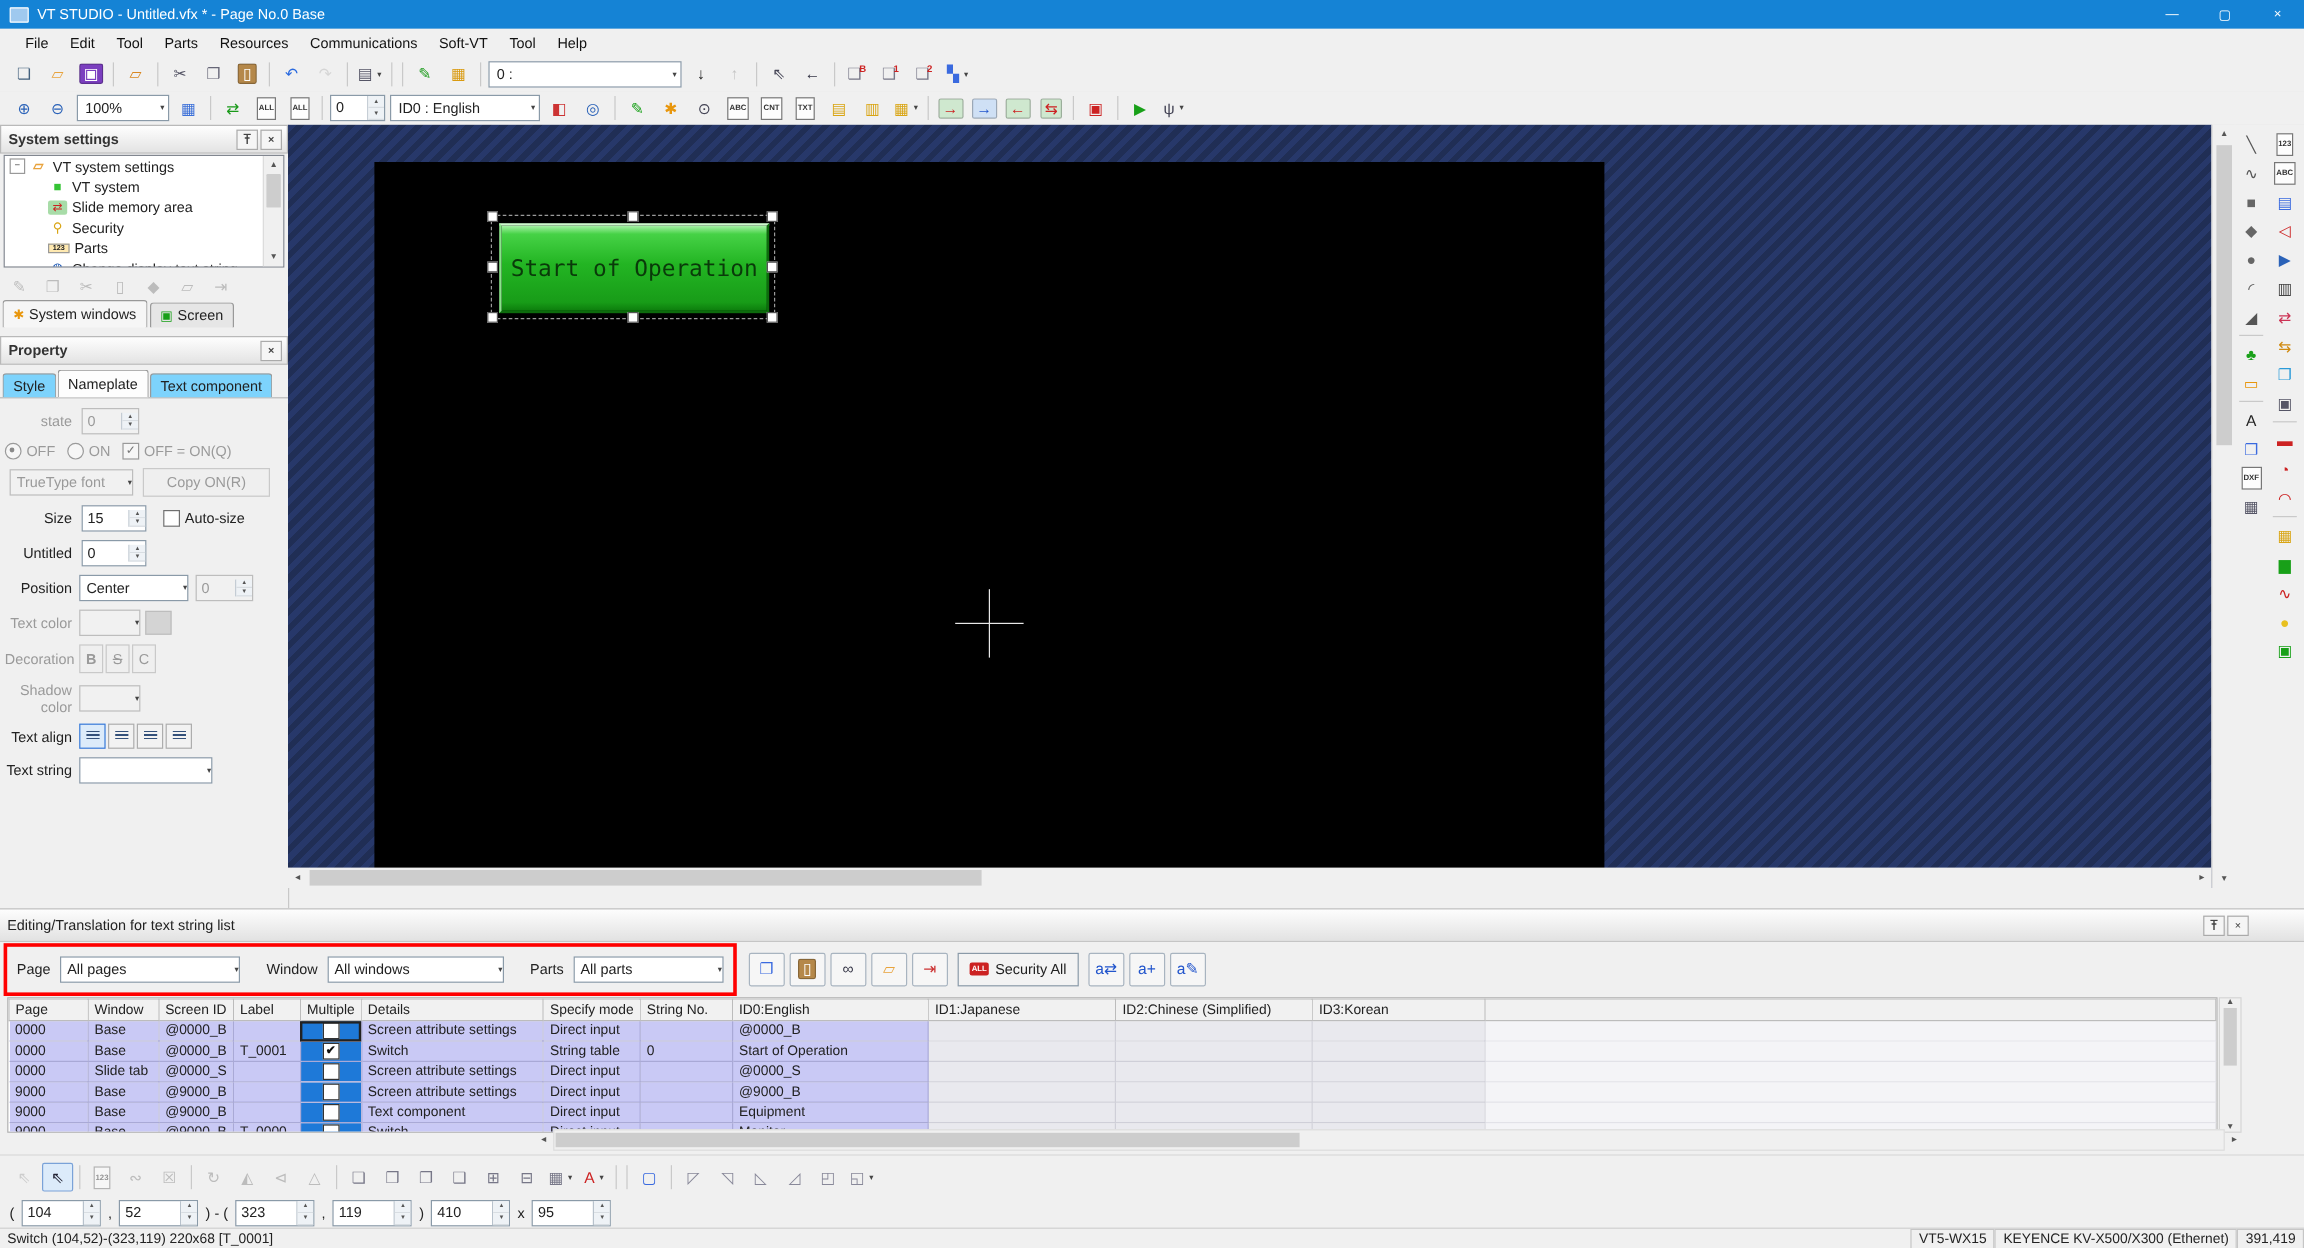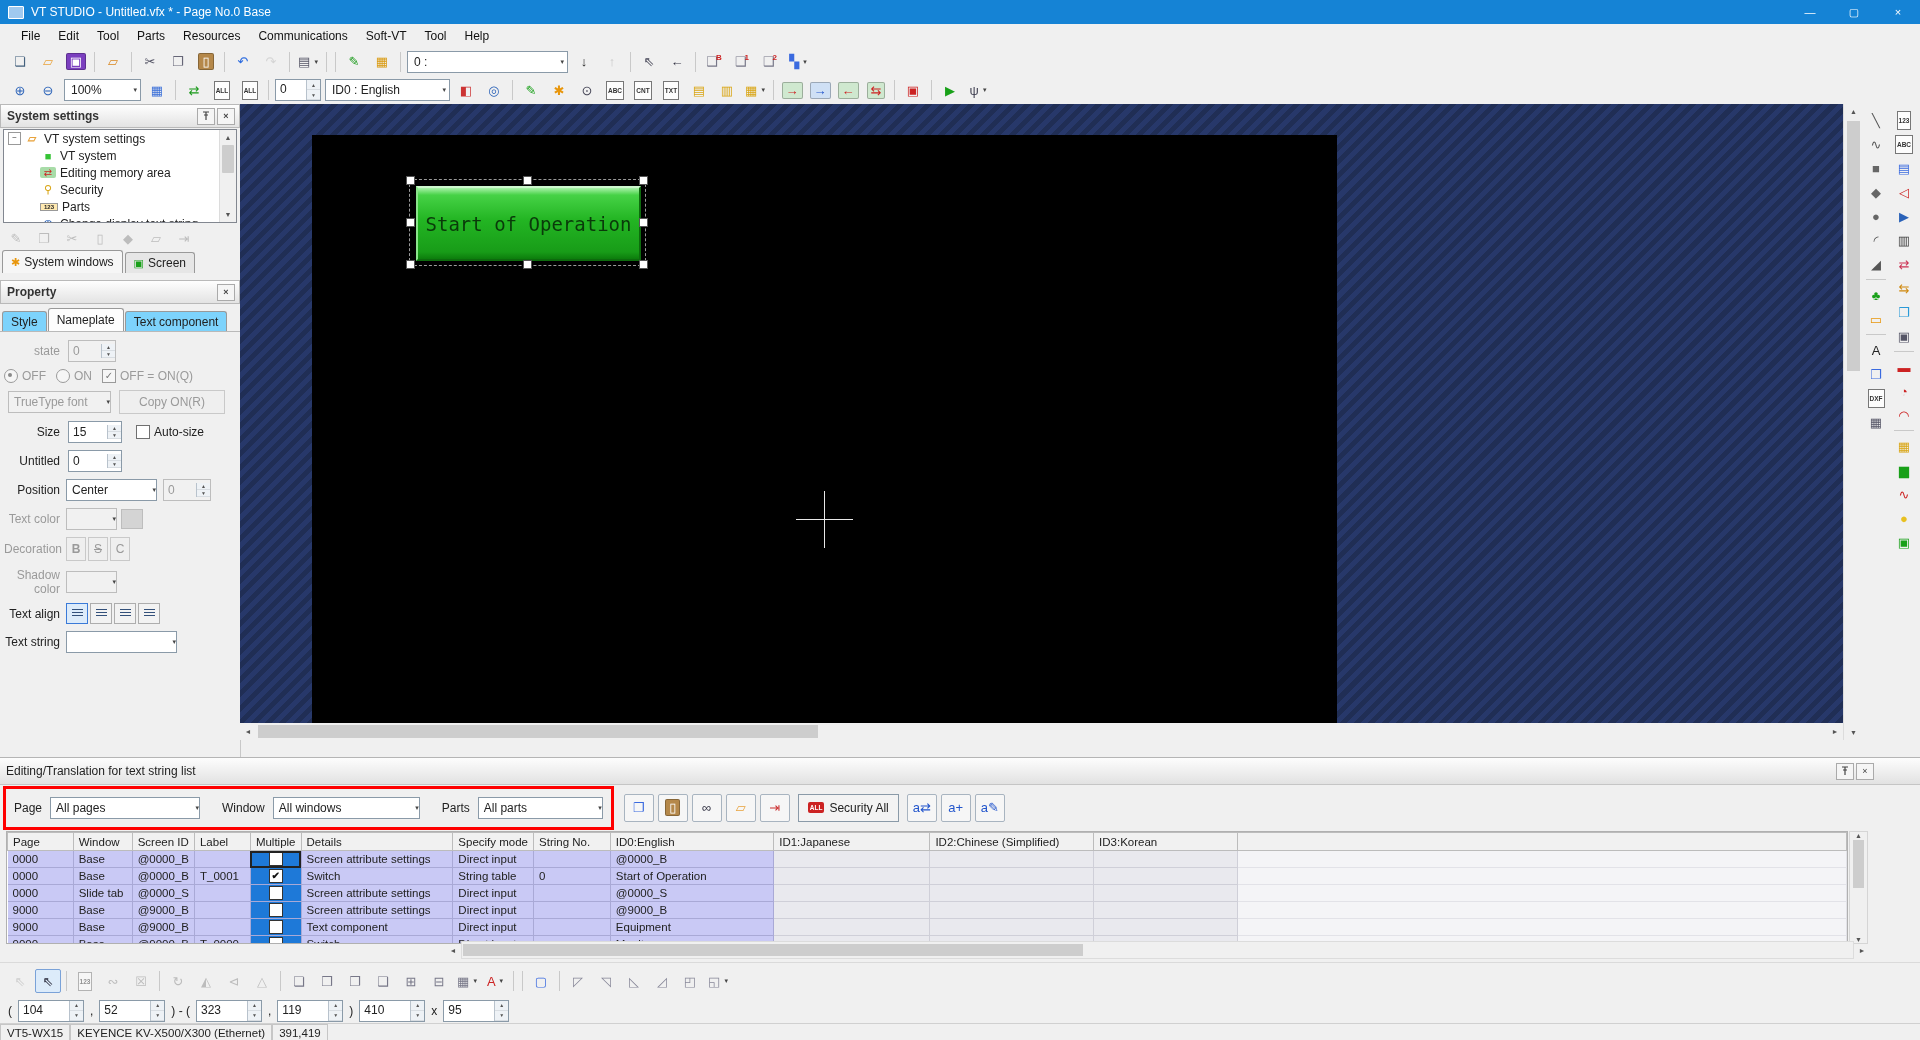--- a/index.html
+++ b/index.html
@@ -359,21 +359,21 @@
       <span class="tic" style="color:#e8a33d;font-weight:bold">▱</span>
       <span>VT system settings</span>
     </div>
     <div id="treechildren">
         <div class="tree-row child">
           <span class="tic" style="color: rgb(53, 196, 53);">■</span>
           <span>VT system</span>
         </div>
         <div class="tree-row child">
           <span class="tic chip" style="color: rgb(204, 34, 34); background: rgb(168, 220, 168);">⇄</span>
-          <span>Editing memory area</span>
+          <span>Slide memory area</span>
         </div>
         <div class="tree-row child">
           <span class="tic" style="color: rgb(217, 165, 20);">⚲</span>
           <span>Security</span>
         </div>
         <div class="tree-row child">
           <span class="tic" style="font-size: 6px; border: 1px solid rgb(153, 153, 153); background: rgb(255, 233, 176); font-weight: bold;">123</span>
           <span>Parts</span>
         </div>
         <div class="tree-row child">
@@ -1049,16 +1049,17 @@
   <span class="cspin">
       <span class="cv">95</span>
       <span class="spin-arrows">
         <span>▲</span>
         <span>▼</span>
       </span>
     </span>
 </div>
 
 <div class="abs" id="statusbar">
+  <span class="stseg" id="st-left">Switch (104,52)-(323,119) 220x68 [T_0001]</span>
   <span class="stseg">VT5-WX15</span>
   <span class="stseg">KEYENCE KV-X500/X300 (Ethernet)</span>
   <span class="stseg">391,419</span>
 </div>
 
 </body></html>

